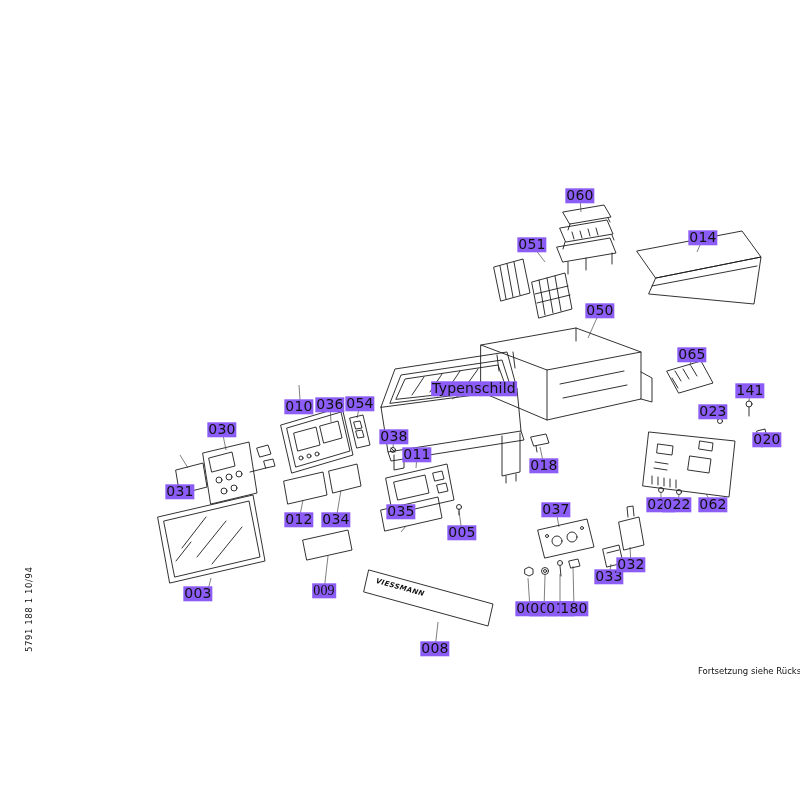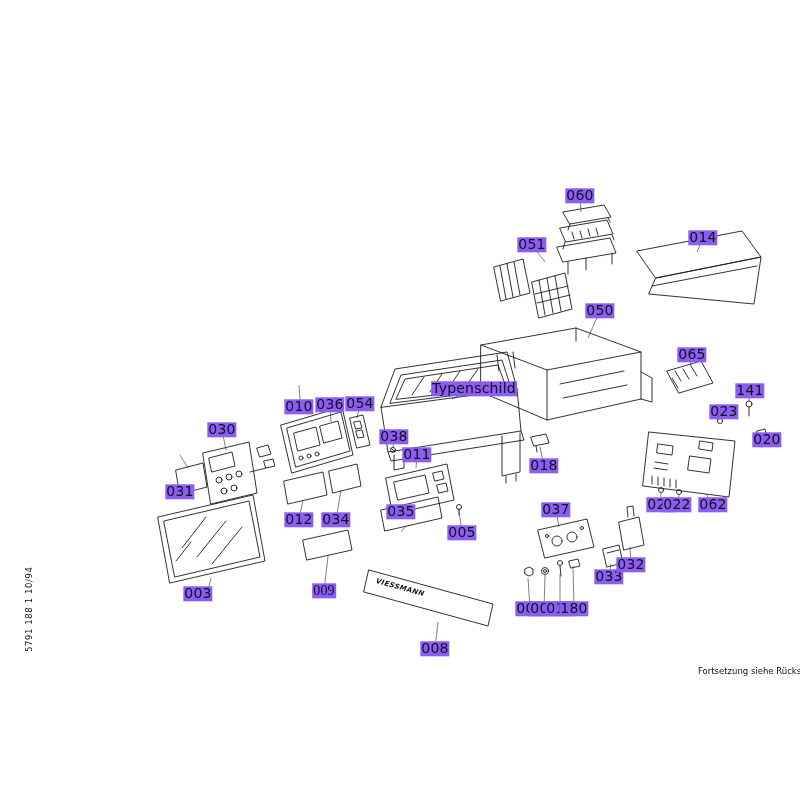--- a/index.html
+++ b/index.html
@@ -272,21 +272,21 @@
       </g>
   </svg>
 
   <div class="labels-layer">
       <span class="part-label" style="left: 580px; top: 196px;">060</span>
       <span class="part-label" style="left: 532px; top: 245px;">051</span>
       <span class="part-label" style="left: 703px; top: 238px;">014</span>
       <span class="part-label" style="left: 600px; top: 311px;">050</span>
       <span class="part-label" style="left: 692px; top: 355px;">065</span>
       <span class="part-label" style="left: 750px; top: 391px;">141</span>
-      <span class="part-label" style="left: 713px; top: 412px; margin-left: 11px;">023</span>
+      <span class="part-label" style="left: 713px; top: 412px;">023</span>
       <span class="part-label" style="left: 767px; top: 440px;">020</span>
       <span class="part-label" style="left: 474px; top: 389px;">Typenschild</span>
       <span class="part-label" style="left: 299px; top: 407px;">010</span>
       <span class="part-label" style="left: 330px; top: 405px;">036</span>
       <span class="part-label" style="left: 360px; top: 404px;">054</span>
       <span class="part-label" style="left: 222px; top: 430px;">030</span>
       <span class="part-label" style="left: 180px; top: 455px; margin-top: 37px;">031</span>
       <span class="part-label" style="left: 394px; top: 437px;">038</span>
       <span class="part-label" style="left: 417px; top: 455px;">011</span>
       <span class="part-label" style="left: 544px; top: 466px;">018</span>

